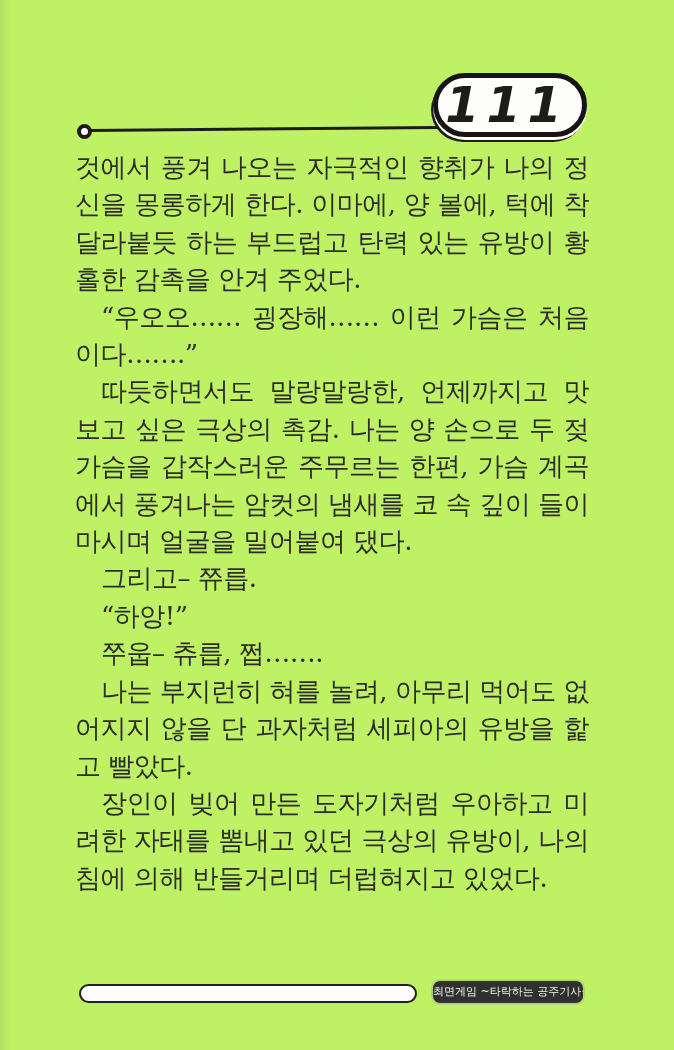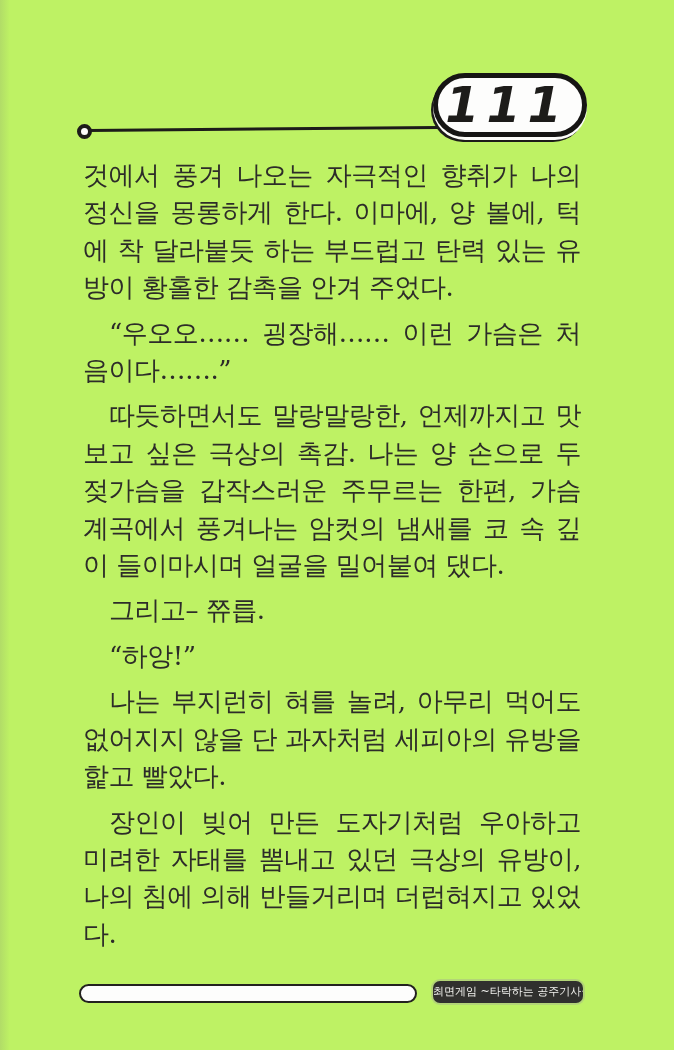--- a/index.html
+++ b/index.html
@@ -79,21 +79,21 @@
     left: 75px;
     top: 149px;
     width: 514px;
     color: #2d2c29;
     font-size: 26px;
     line-height: 37.4px;
     letter-spacing: -0.5px;
     text-align: justify;
   }
   .text-body p {
-    margin: 8px;
+    margin: 0;
     padding: 0;
   }
   .text-body p.indent {
     text-indent: 1em;
   }
 
   
   .footer-pill {
     position: absolute;
     left: 79px;
@@ -135,20 +135,21 @@
   <div class="page-number-badge">
     <span class="num">111</span>
   </div>
 
   <div class="text-body">
       <p class="">것에서 풍겨 나오는 자극적인 향취가 나의 정신을 몽롱하게 한다. 이마에, 양 볼에, 턱에 착 달라붙듯 하는 부드럽고 탄력 있는 유방이 황홀한 감촉을 안겨 주었다.</p>
       <p class="indent">“우오오…… 굉장해…… 이런 가슴은 처음이다…….”</p>
       <p class="indent">따듯하면서도 말랑말랑한, 언제까지고 맛보고 싶은 극상의 촉감. 나는 양 손으로 두 젖가슴을 갑작스러운 주무르는 한편, 가슴 계곡에서 풍겨나는 암컷의 냄새를 코 속 깊이 들이마시며 얼굴을 밀어붙여 댔다.</p>
       <p class="indent">그리고– 쮸릅.</p>
       <p class="indent">“하앙!”</p>
+      <p class="indent">쭈웁– 츄릅, 쩝…….</p>
       <p class="indent">나는 부지런히 혀를 놀려, 아무리 먹어도 없어지지 않을 단 과자처럼 세피아의 유방을 핥고 빨았다.</p>
       <p class="indent">장인이 빚어 만든 도자기처럼 우아하고 미려한 자태를 뽐내고 있던 극상의 유방이, 나의 침에 의해 반들거리며 더럽혀지고 있었다.</p>
     </div>
 
   <div class="footer-pill"></div>
   <div class="footer-badge">최면게임 ~타락하는 공주기사~</div>
 
 </div>
 
 </body></html>

